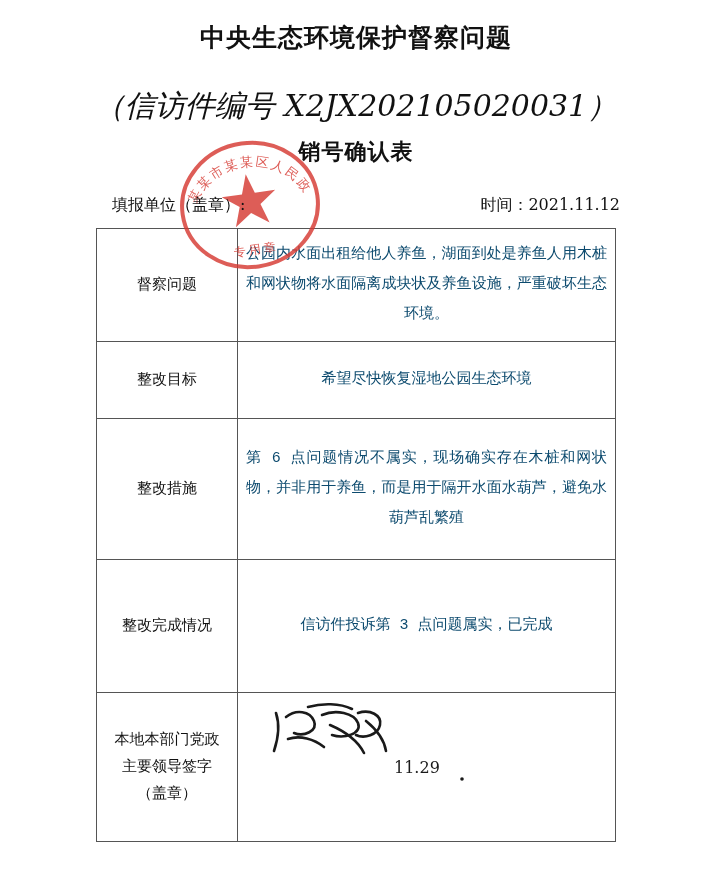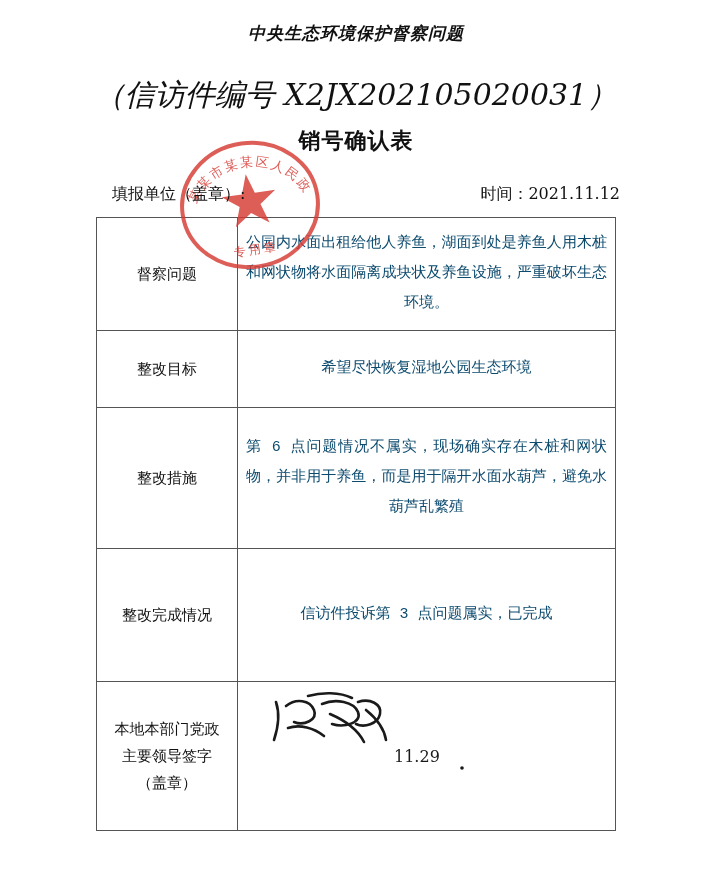--- a/index.html
+++ b/index.html
@@ -22,25 +22,24 @@
     box-sizing: border-box;
   }
 
   
   .title-block {
     padding-top: 22px;
     text-align: center;
   }
   .title-main {
     font-family: "DejaVu Serif", "Liberation Serif", serif;
-    font-size: 17px;
+    font-size: 25px;
     font-weight: bold;
     letter-spacing: 1px;
     line-height: 1.3;
-    font-style: italic;
   }
   .title-sub {
     font-family: "DejaVu Serif", "Liberation Serif", serif;
     font-size: 30px;
     font-weight: normal;
     margin-top: 31px;
     letter-spacing: 0px;
     font-style: italic;
   }
   .title-third {

